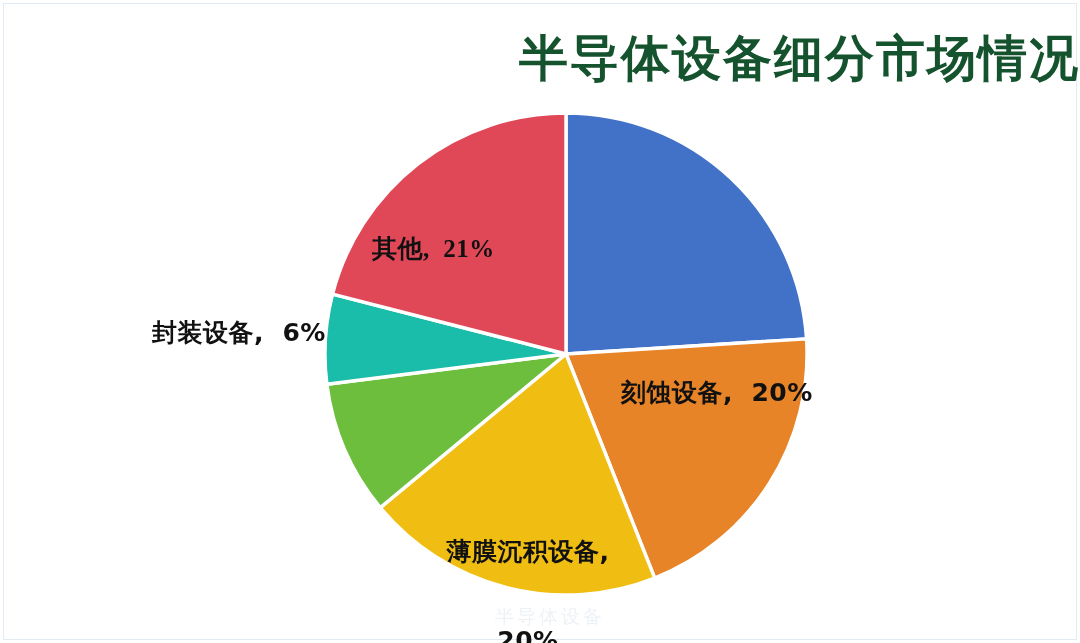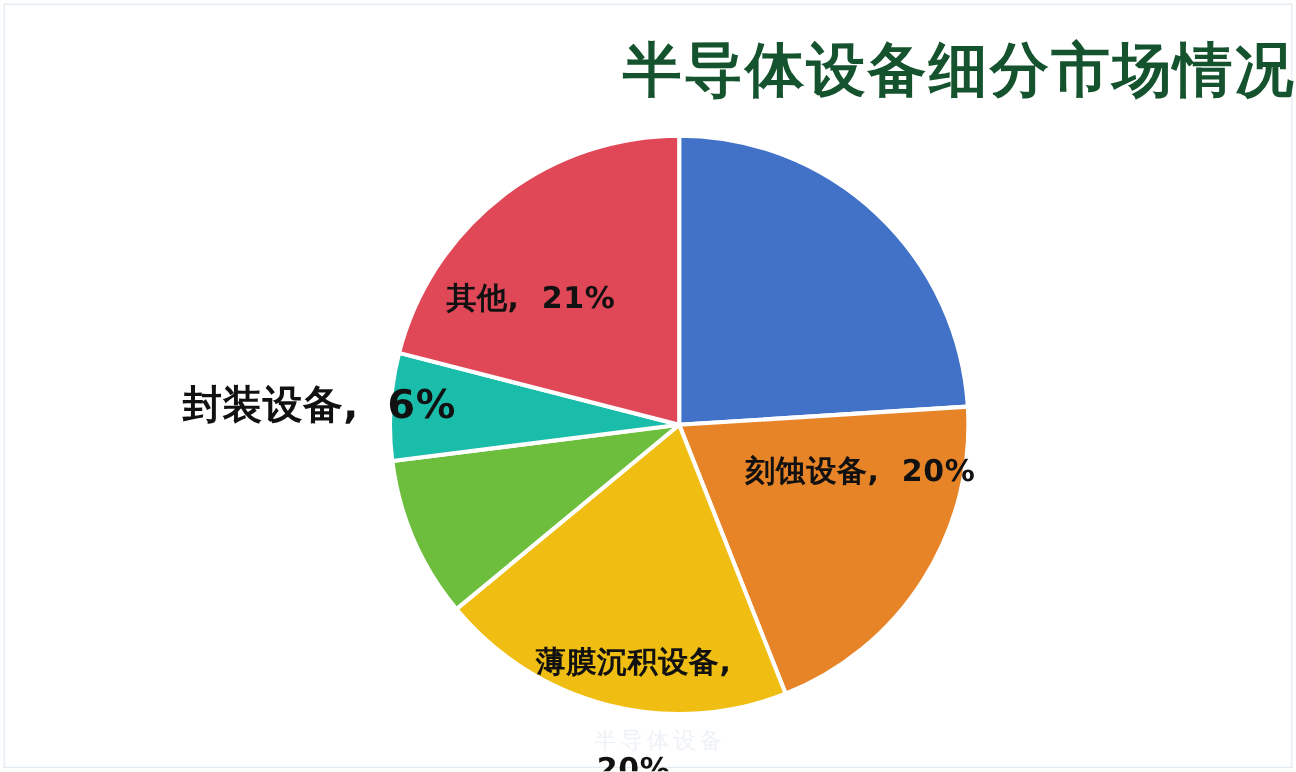--- a/index.html
+++ b/index.html
@@ -56,22 +56,22 @@
     font-weight: bold;
     font-family: "DejaVu Sans", "Liberation Sans", sans-serif;
     white-space: pre;
     line-height: 1.18;
     letter-spacing: 0.5px;
   }
   .lbl-lithography { left: 612px; top: 255px; font-size: 25px; }
   .lbl-etching     { left: 596px; top: 378px; font-size: 25px; margin-left: 25px; }
   .lbl-deposition  { left: 428px; top: 478px; font-size: 25px; text-align: center; width: 200px; }
   .lbl-testing     { left: 176px; top: 444px; font-size: 25px; }
-  .lbl-packaging   { left: 152px; top: 318px; font-size: 33px; }
-  .lbl-others      { left: 372px; top: 234px; font-size: 25px; }
+  .lbl-packaging   { left: 152px; top: 318px; font-size: 25px; }
+  .lbl-others      { left: 372px; top: 234px; font-size: 25px; font-family: Liberation Serif, serif; }
   .watermark {
     position: absolute;
     left: 430px;
     top: 604px;
     width: 240px;
     height: 26px;
     text-align: center;
     font-size: 19px;
     letter-spacing: 3px;
     color: #eef2f6;

